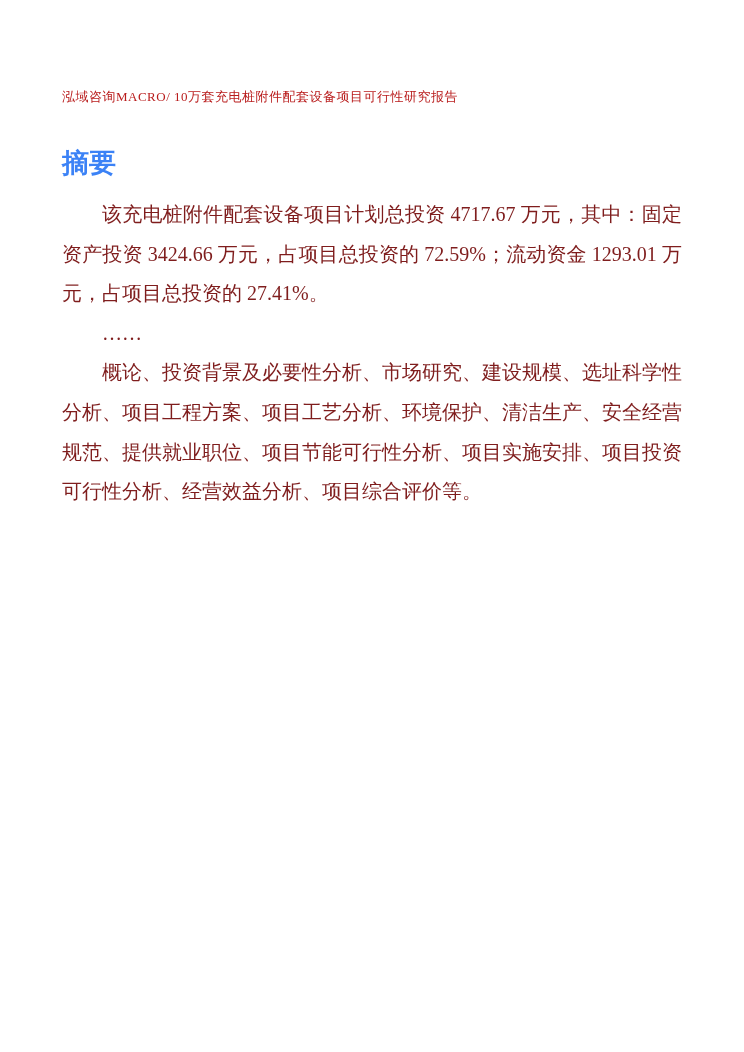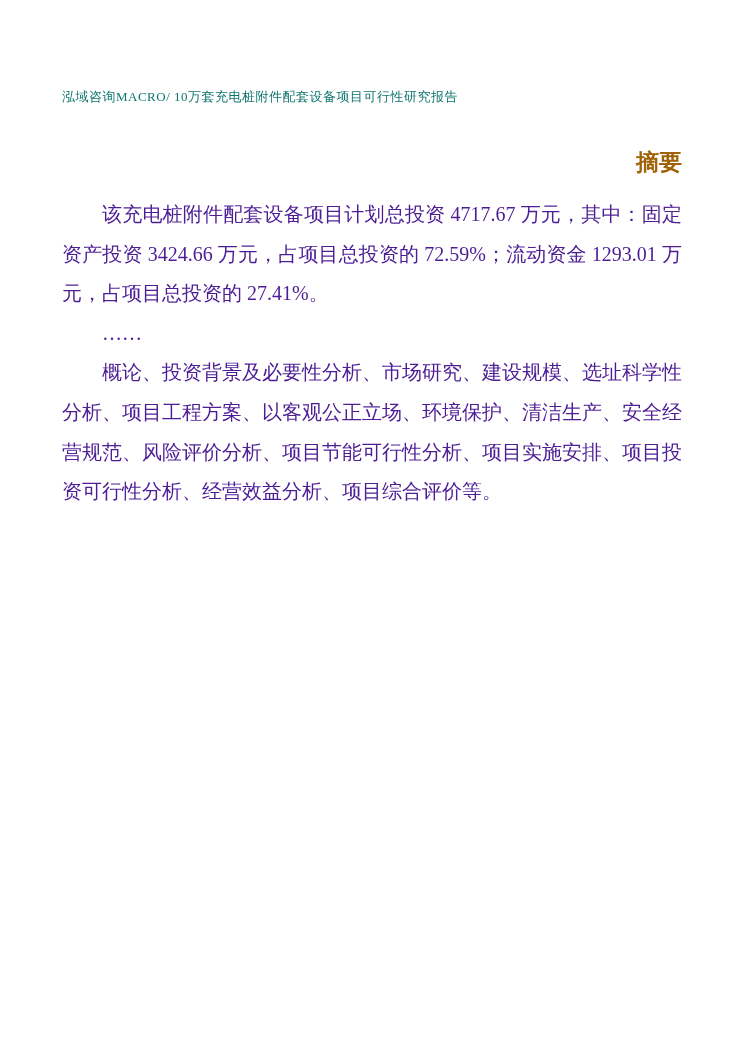--- a/index.html
+++ b/index.html
@@ -13,53 +13,53 @@
     color: #222222;
     font-family: "Liberation Serif", "DejaVu Serif", serif;
     overflow: hidden;
   }
   .page-inner {
     padding: 88px 62px 0 62px;
   }
   .doc-header {
     font-size: 13px;
     letter-spacing: 0.5px;
-    color: #0f766e;
+    color: #b91c1c;
     line-height: 17px;
   }
   .doc-title {
     margin-top: 44px;
-    text-align: right;
-    font-size: 23px;
+    text-align: left;
+    font-size: 27px;
     font-weight: bold;
-    color: #a16207;
+    color: #3b82f6;
     line-height: 28px;
   }
   .doc-body {
     margin-top: 18px;
   }
   .doc-body p {
     font-size: 20px;
     line-height: 39.6px;
     text-align: justify;
     text-indent: 2em;
-    color: #4c1d95;
+    color: #7f1d1d;
     word-break: break-all;
   }
 </style>
 </head>
 <body>
 
 <div class="page">
   <div class="page-inner">
 
     <div class="doc-header">泓域咨询MACRO/ 10万套充电桩附件配套设备项目可行性研究报告</div>
 
     <h1 class="doc-title">摘要</h1>
 
     <div class="doc-body">
       <p>该充电桩附件配套设备项目计划总投资 4717.67 万元，其中：固定资产投资 3424.66 万元，占项目总投资的 72.59%；流动资金 1293.01 万元，占项目总投资的 27.41%。</p>
       <p>……</p>
-      <p>概论、投资背景及必要性分析、市场研究、建设规模、选址科学性分析、项目工程方案、以客观公正立场、环境保护、清洁生产、安全经营规范、风险评价分析、项目节能可行性分析、项目实施安排、项目投资可行性分析、经营效益分析、项目综合评价等。</p>
+      <p>概论、投资背景及必要性分析、市场研究、建设规模、选址科学性分析、项目工程方案、项目工艺分析、环境保护、清洁生产、安全经营规范、提供就业职位、项目节能可行性分析、项目实施安排、项目投资可行性分析、经营效益分析、项目综合评价等。</p>
     </div>
 
   </div>
 </div>
 
 </body></html>

